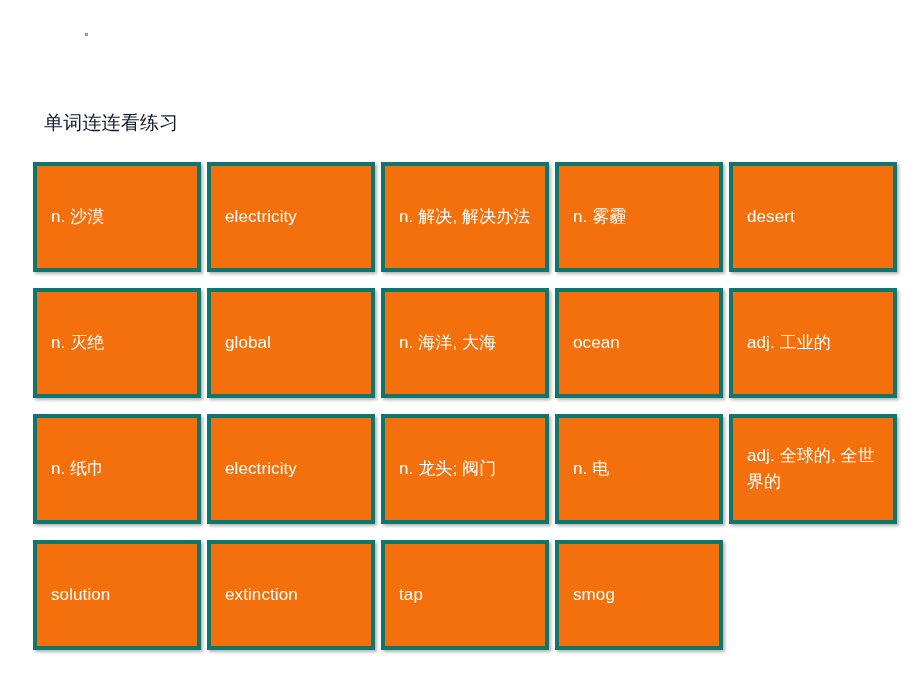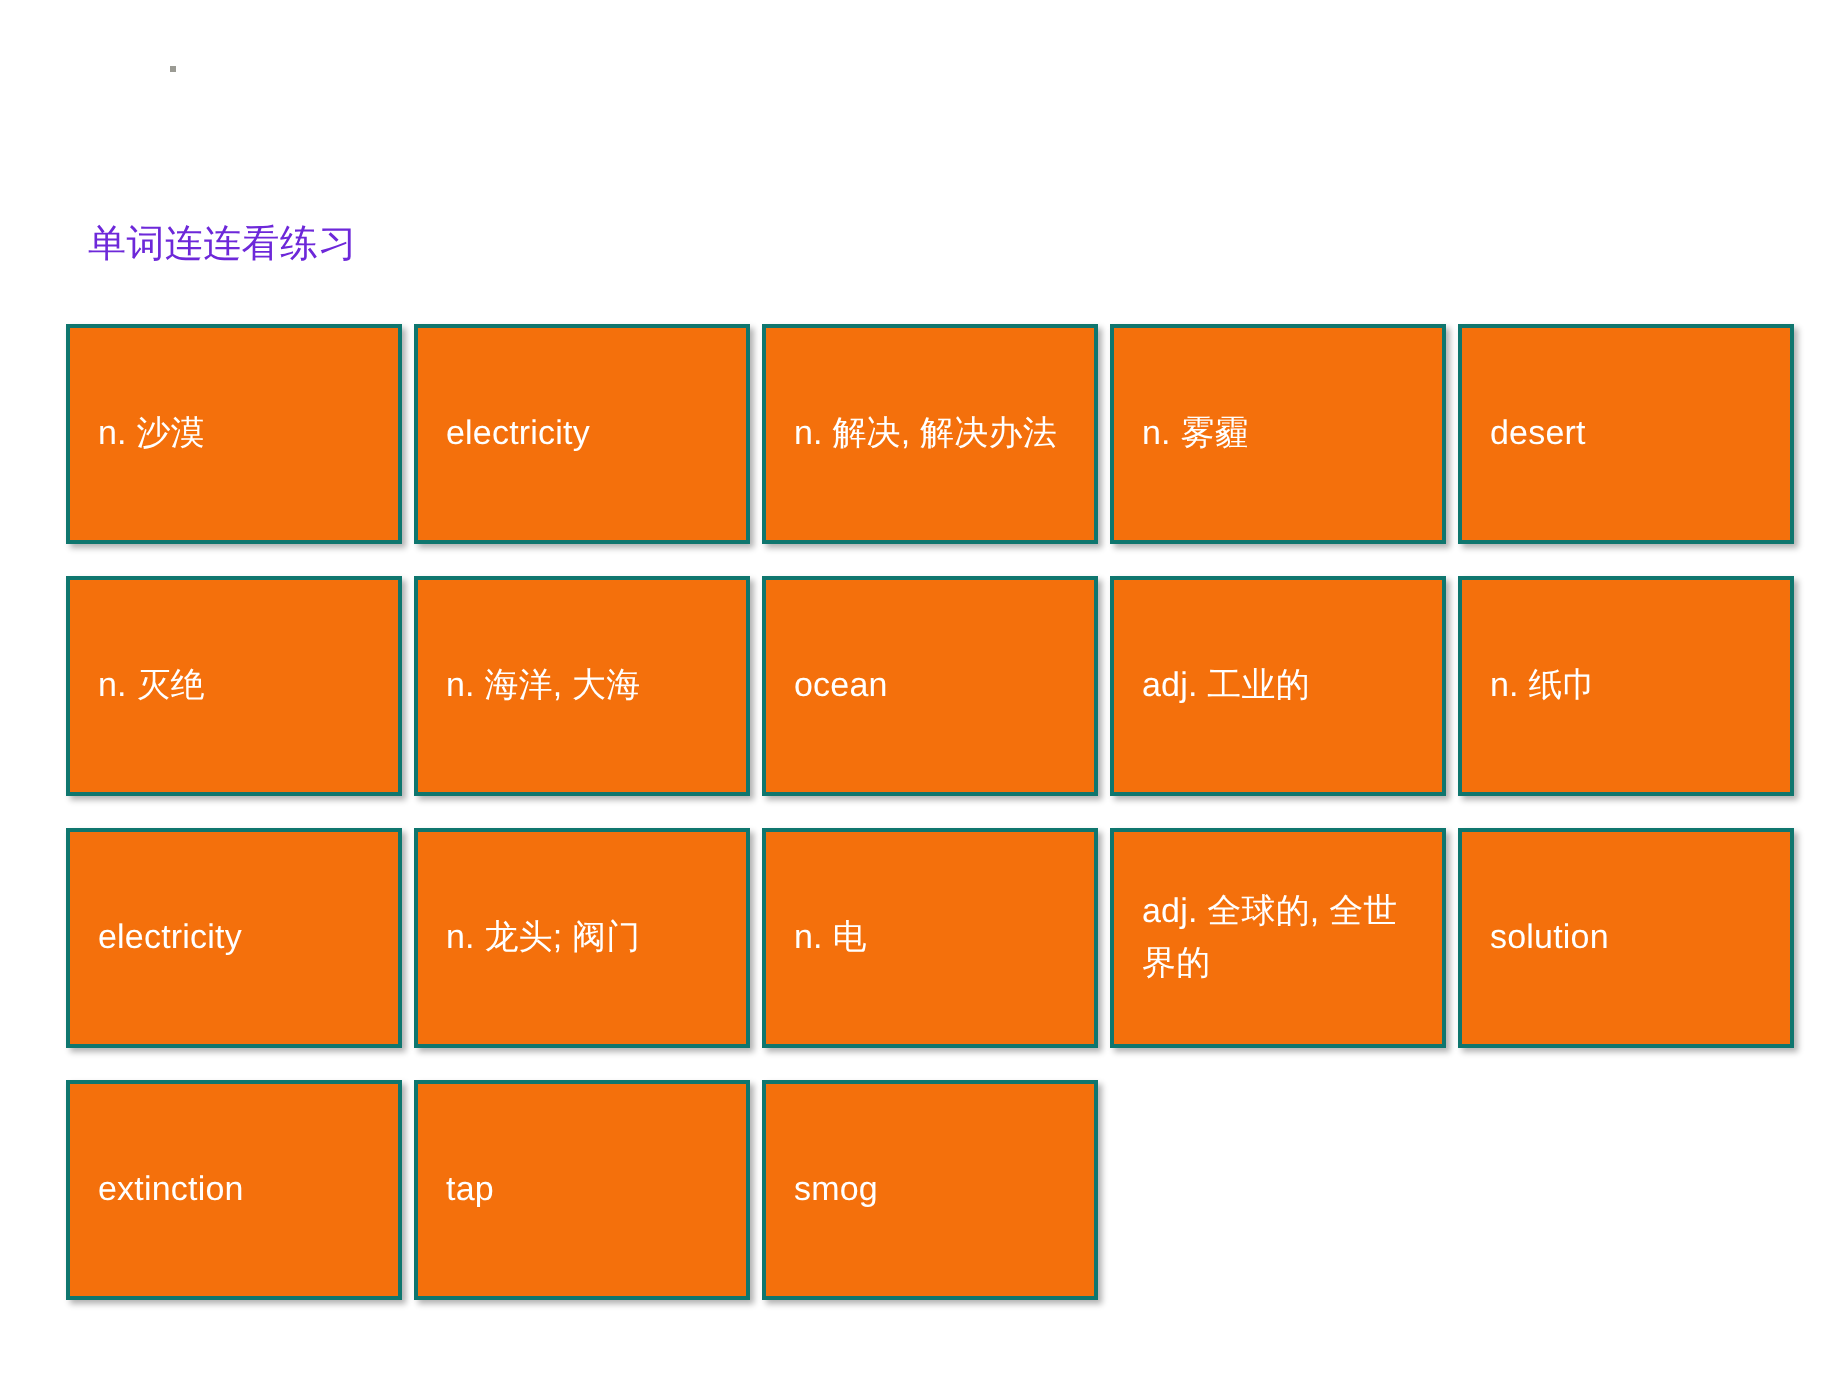--- a/index.html
+++ b/index.html
@@ -24,41 +24,41 @@
     height: 3px;
     background: #9b9b94;
   }
 
   .slide-title {
     position: absolute;
     left: 44px;
     top: 110px;
     font-size: 19px;
     line-height: 26px;
-    color: #6d28d9;
+    color: #0f172a;
     letter-spacing: 0.2px;
     white-space: nowrap;
     font-family: "Liberation Serif", "DejaVu Serif", serif;
   }
 
   .grid {
     position: absolute;
     left: 33px;
     top: 162px;
     width: 862px;
     display: grid;
     grid-template-columns: repeat(5, 168px);
     grid-auto-rows: 110px;
     column-gap: 6px;
     row-gap: 16px;
   }
 
   .tile {
     background: #F4700C;
-    border: 2px solid #0f766e;
+    border: 4px solid #0f766e;
     box-sizing: border-box;
     box-shadow: 2px 2px 3px rgba(0,0,0,0.30);
     display: flex;
     align-items: center;
     padding: 0 14px;
     overflow: hidden;
   }
 
   .tile-label {
     color: #ffffff;
@@ -93,20 +93,23 @@
     <span class="tile-label cjk">n. 雾霾</span>
   </div>
   <div class="tile">
     <span class="tile-label">desert</span>
   </div>
 
   <div class="tile">
     <span class="tile-label cjk">n. 灭绝</span>
   </div>
   <div class="tile">
+    <span class="tile-label">global</span>
+  </div>
+  <div class="tile">
     <span class="tile-label cjk">n. 海洋, 大海</span>
   </div>
   <div class="tile">
     <span class="tile-label">ocean</span>
   </div>
   <div class="tile">
     <span class="tile-label cjk">adj. 工业的</span>
   </div>
 
   <div class="tile">

